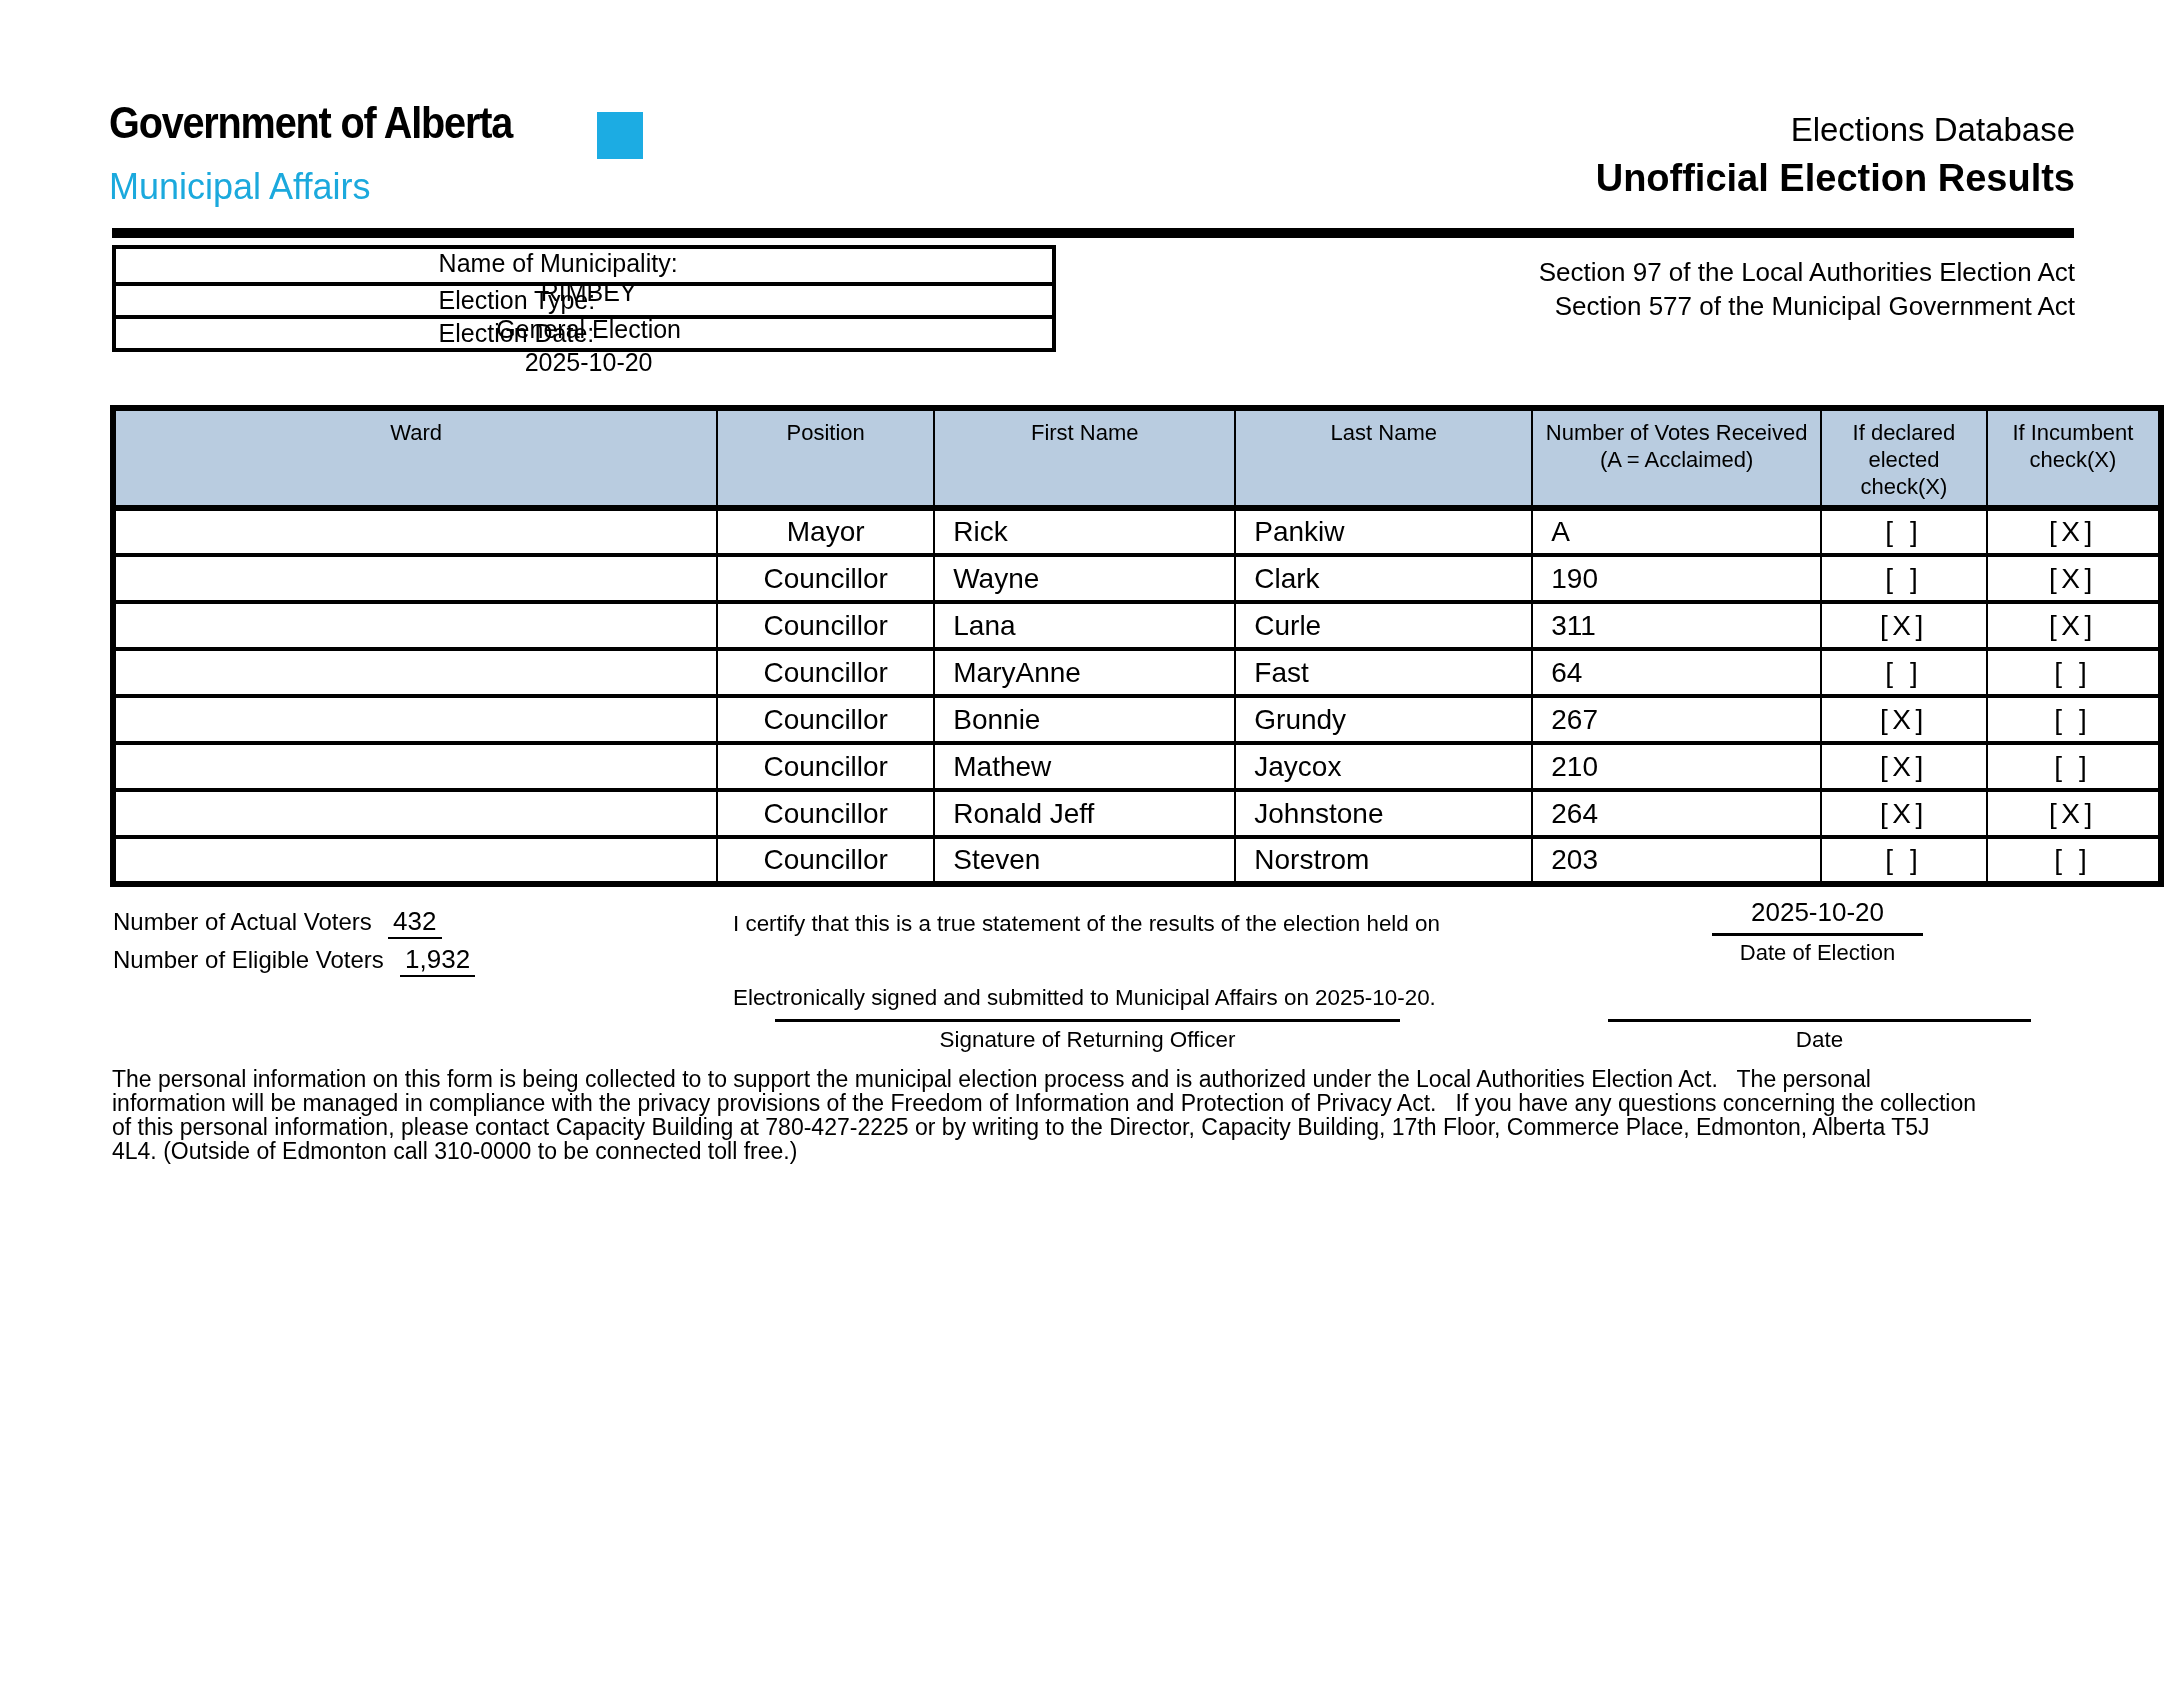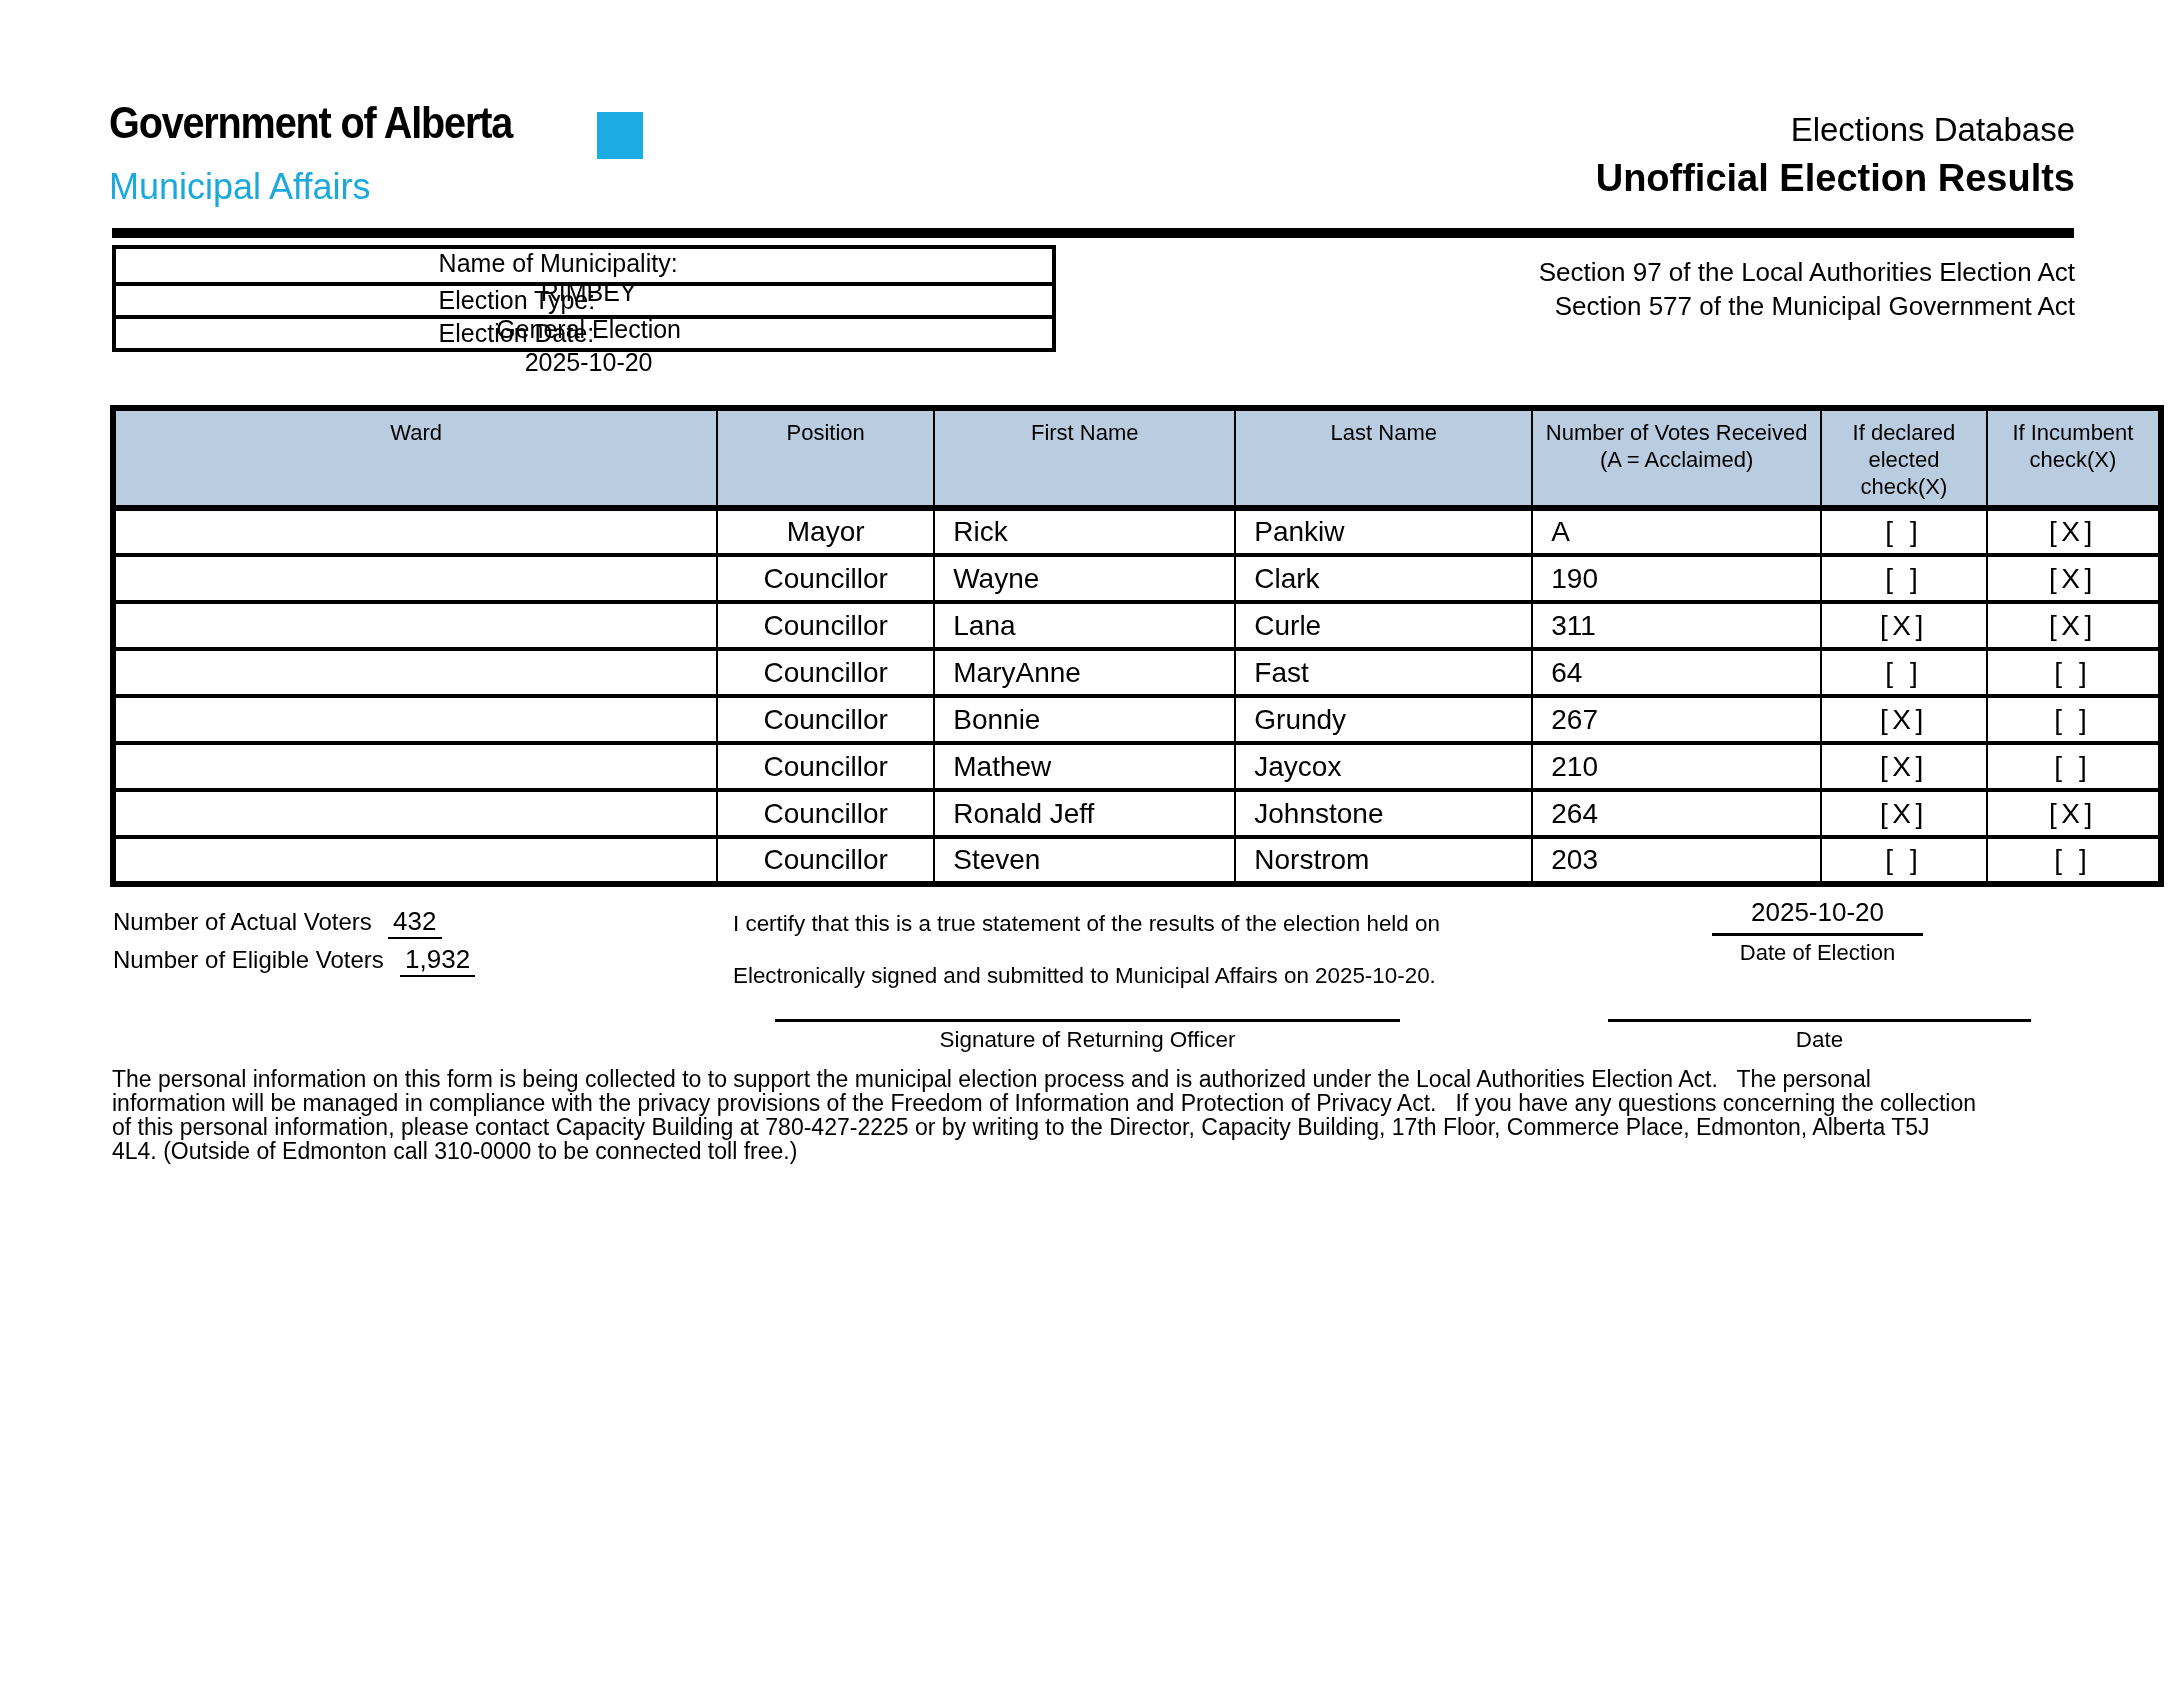--- a/index.html
+++ b/index.html
@@ -45,21 +45,21 @@
   td.c-check{text-align:center;white-space:pre;letter-spacing:4.6px;}
 
   
   .voters{position:absolute;left:113px;top:906px;}
   .voters .vrow{margin-bottom:6.6px;font-size:24px;}
   .voters .vval{font-size:26px;margin-left:16px;border-bottom:2.6px solid var(--ink);padding:0 5.3px 1.3px;text-align:center;}
   .certify{position:absolute;left:733px;top:911px;font-size:22.4px;white-space:nowrap;}
   .doe{position:absolute;left:1712px;top:897px;width:211px;text-align:center;}
   .doe .doe-val{font-size:26px;border-bottom:3.3px solid var(--ink);padding-bottom:5.3px;}
   .doe .doe-lbl{font-size:22px;margin-top:4px;}
-  .esigned{position:absolute;left:733px;top:963px;font-size:22.4px;white-space:nowrap;}
+  .esigned{position:absolute;left:733px;top:985px;font-size:22.4px;white-space:nowrap;}
   .sigline{position:absolute;top:1019px;border-top:3.3px solid var(--ink);text-align:center;
     font-size:22.4px;padding-top:5.3px;}
   .sigline.sig{left:775px;width:625px;}
   .sigline.date{left:1608px;width:423px;}
 
   
   .privacy{position:absolute;left:112px;top:1067px;width:1865px;font-size:23px;line-height:24px;white-space:pre-wrap;}
 </style>
 </head>
 <body>

